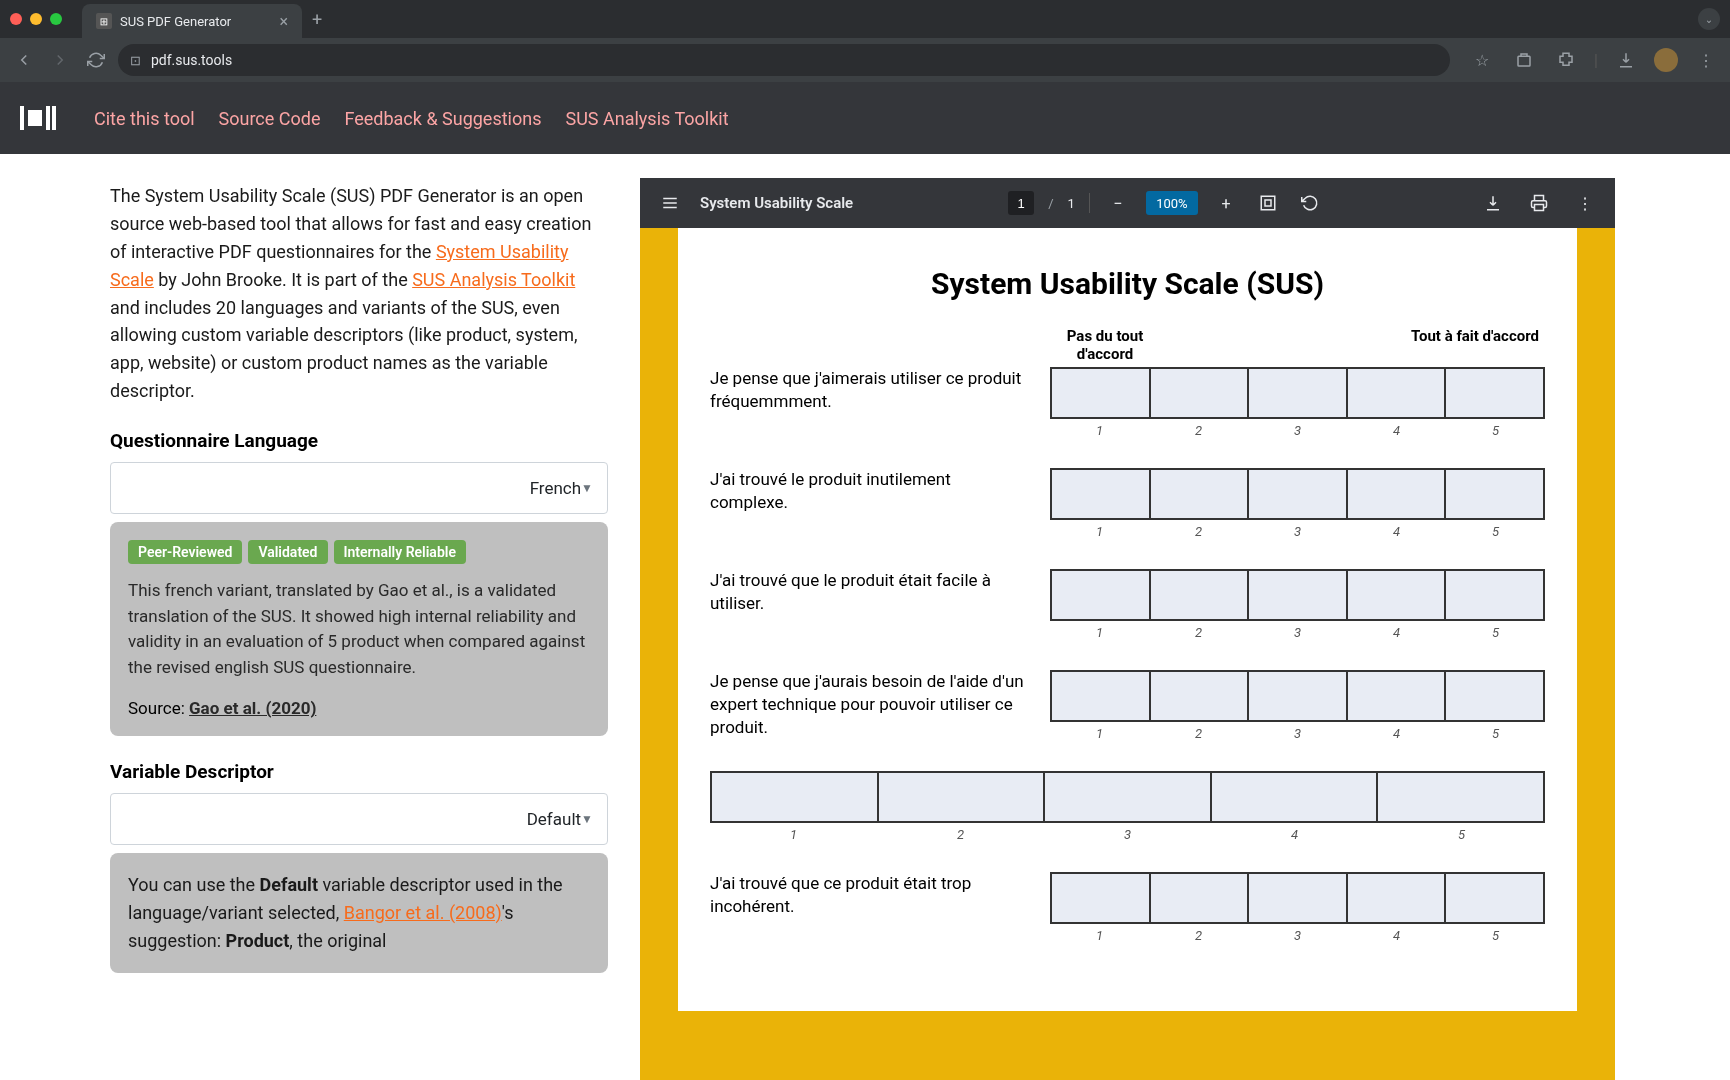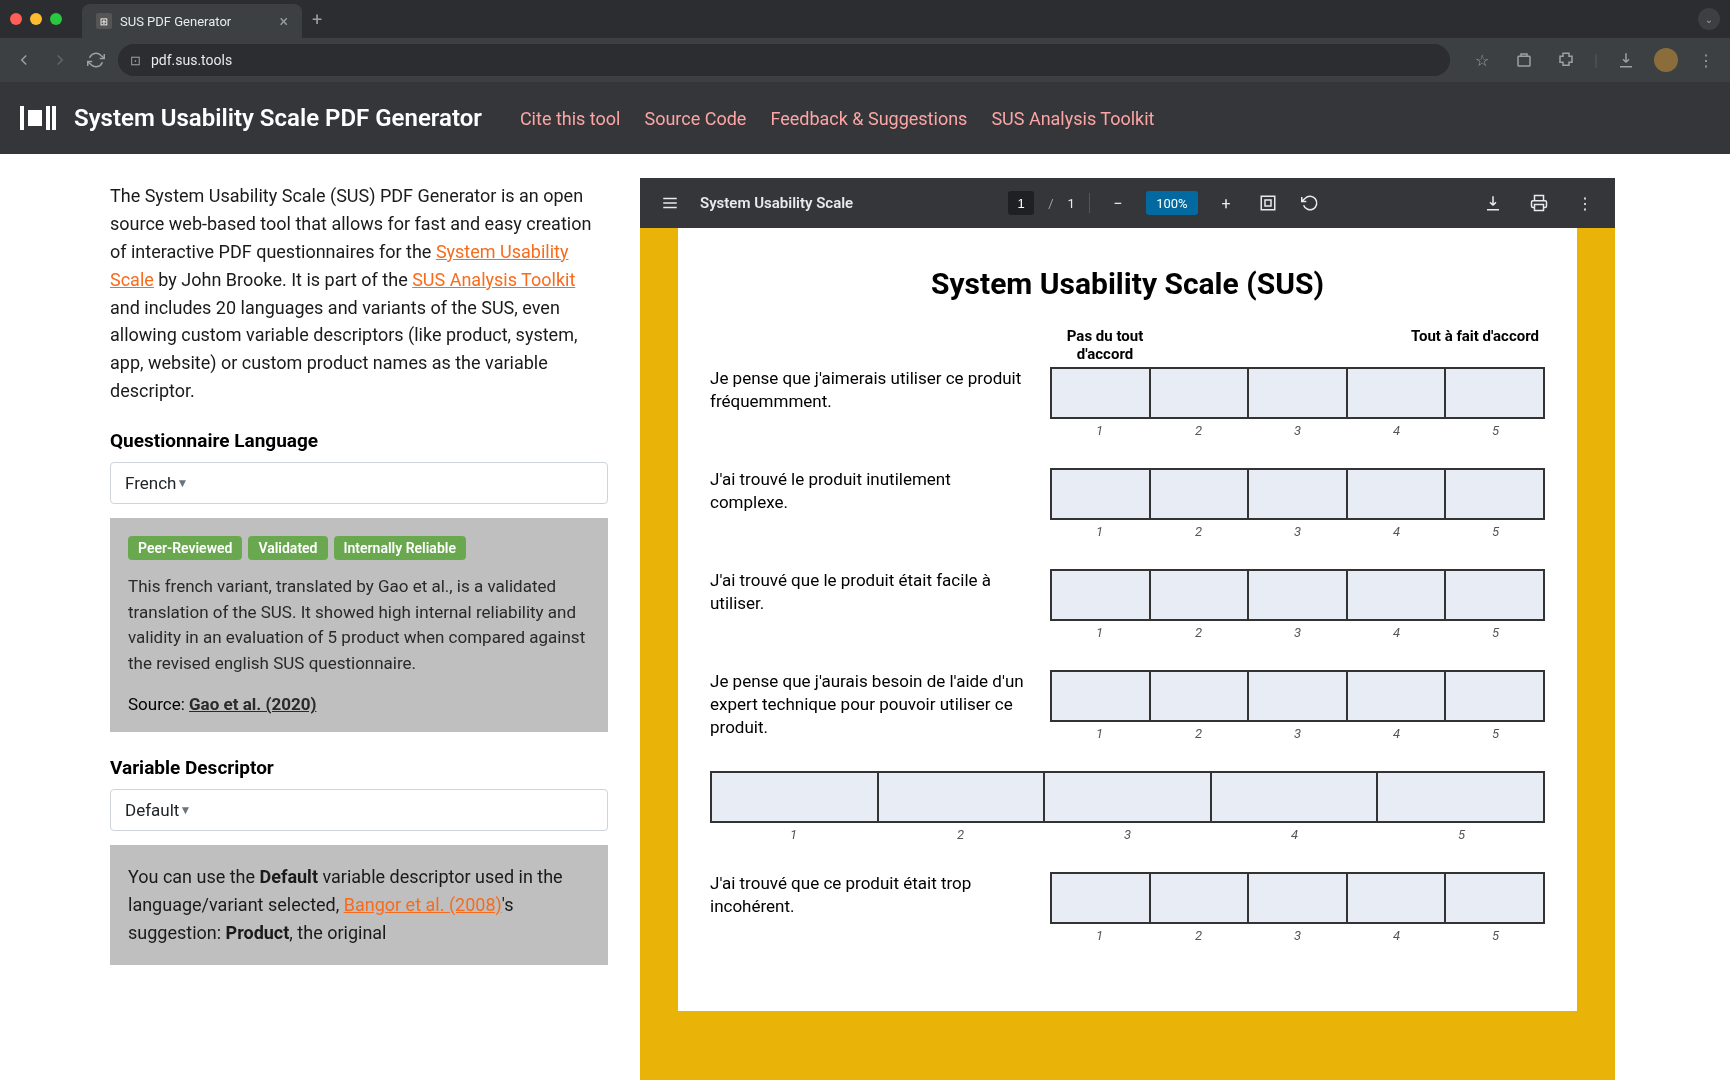--- a/index.html
+++ b/index.html
@@ -30,23 +30,23 @@
 .app-title { color: #fff; font-size: 24px; font-weight: 600; }
 .nav-links { display: flex; gap: 24px; margin-left: 20px;}
 .nav-link { color: #fca5a5; font-size: 18px; text-decoration: none; }
 
 
 .main { display: flex; height: calc(1080px - 38px - 44px - 72px); }
 .left-panel { width: 640px; padding: 28px 32px 0 110px; overflow-y: auto; }
 .left-panel p { font-size: 18px; line-height: 1.55; color: #1a1a1a; }
 .link { color: #f76b1c; text-decoration: underline; }
 .left-panel h3 { font-size: 19px; font-weight: 700; margin-top: 24px; margin-bottom: 10px;}
-.select { width: 100%; height: 42px; border: 1px solid #ced4da; border-radius: 4px; display: flex; align-items: center; padding: 0 14px; font-size: 17px; color: #212529; justify-content: flex-start; }
+.select { width: 100%; height: 52px; border: 1px solid #ced4da; border-radius: 4px; display: flex; align-items: center; padding: 0 14px; font-size: 17px; color: #212529; justify-content: flex-end; }
 .chev { color:#6c757d; font-size:12px;}
-.info-card { background: #bfbfbf; border-radius: 0; padding: 18px; margin-top: 14px; }
+.info-card { background: #bfbfbf; border-radius: 8px; padding: 18px; margin-top: 8px; }
 .badges { display: flex; gap: 6px; margin-bottom: 14px; }
 .badge { background: #6aa84f; color: #fff; font-size: 14px; font-weight: 600; padding: 4px 10px; border-radius: 4px; }
 .info-text { font-size: 17px; line-height:1.5; color:#2a2a2a;}
 .source-line { margin-top: 18px; font-size:17px;}
 .source-link { color:#2a2a2a; font-weight:700; text-decoration:underline;}
 .desc-text { font-size: 17px; line-height:1.55;}
 .bold { font-weight:700;}
 
 
 .pdf-panel { flex: 1; padding: 24px 115px 0 0; }
@@ -139,21 +139,20 @@
 
 <div class="app-header">
   <div class="app-logo">
     <svg width="36" height="24" viewBox="0 0 36 24">
         <rect x="0" y="0" width="4" height="24" fill="#fff"></rect>
         <rect x="8" y="4" width="14" height="16" fill="#fff"></rect>
         <rect x="26" y="0" width="4" height="24" fill="#fff"></rect>
         <rect x="32" y="0" width="4" height="24" fill="#fff"></rect>
       </svg>
   </div>
-  <div class="app-title">System Usability Scale PDF Generator</div>
   <div class="nav-links">
     <a class="nav-link">Cite this tool</a>
     <a class="nav-link">Source Code</a>
     <a class="nav-link">Feedback &amp; Suggestions</a>
     <a class="nav-link">SUS Analysis Toolkit</a>
   </div>
 </div>
 
 <div class="main">
 

